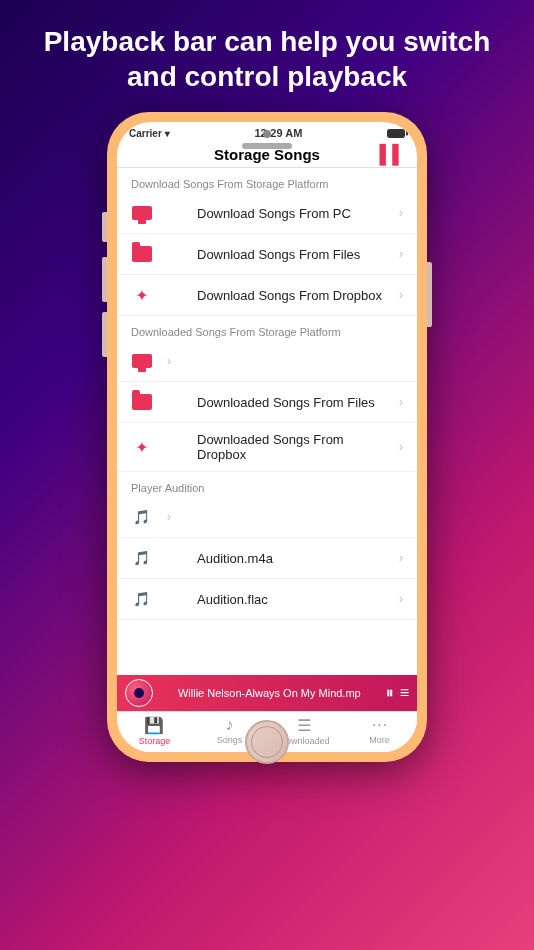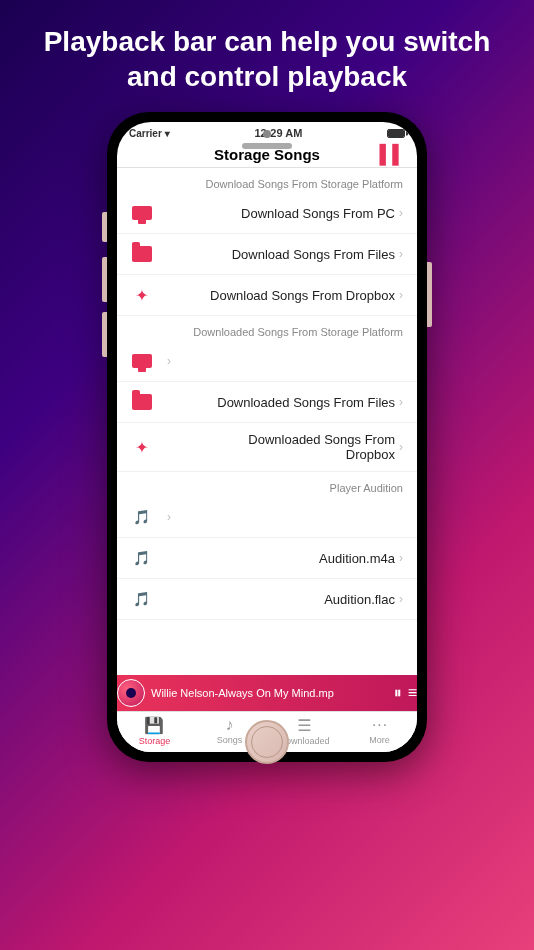--- a/index.html
+++ b/index.html
@@ -21,21 +21,21 @@
       text-align: center;
       padding: 24px 40px 18px;
       line-height: 1.25;
       border-radius: 12px;
     }
 
     
     .phone-frame {
       width: 320px;
       height: 650px;
-      background: #000000;
+      background: #fdba74;
       border-radius: 42px;
       padding: 10px;
       position: relative;
       box-shadow: 0 10px 40px rgba(0,0,0,0.5);
     }
 
     .phone-inner {
       width: 100%;
       height: 100%;
       background: white;
@@ -191,21 +191,20 @@
       color: #e8325a;
       font-size: 18px;
     }
 
     
     .app-content {
       flex: 1;
       overflow: hidden;
       display: flex;
       flex-direction: column;
-      text-align: right;
     }
 
     .section-header {
       padding: 10px 14px 3px;
       font-size: 11px;
       color: #888;
       font-weight: 400;
     }
 
     .menu-item {
@@ -289,22 +288,23 @@
       color: #e8325a;
       font-size: 14px;
     }
 
     
     .playback-bar {
       background: linear-gradient(90deg, #e8325a, #c0185a);
       height: 36px;
       display: flex;
       align-items: center;
-      padding: 0 0;
+      padding: 0 8px;
       gap: 6px;
+      text-align: center;
     }
 
     .pb-thumb {
       width: 28px;
       height: 28px;
       border-radius: 50%;
       background: radial-gradient(circle at 35% 35%, #ff6080, #c0185a);
       flex-shrink: 0;
       display: flex;
       align-items: center;

